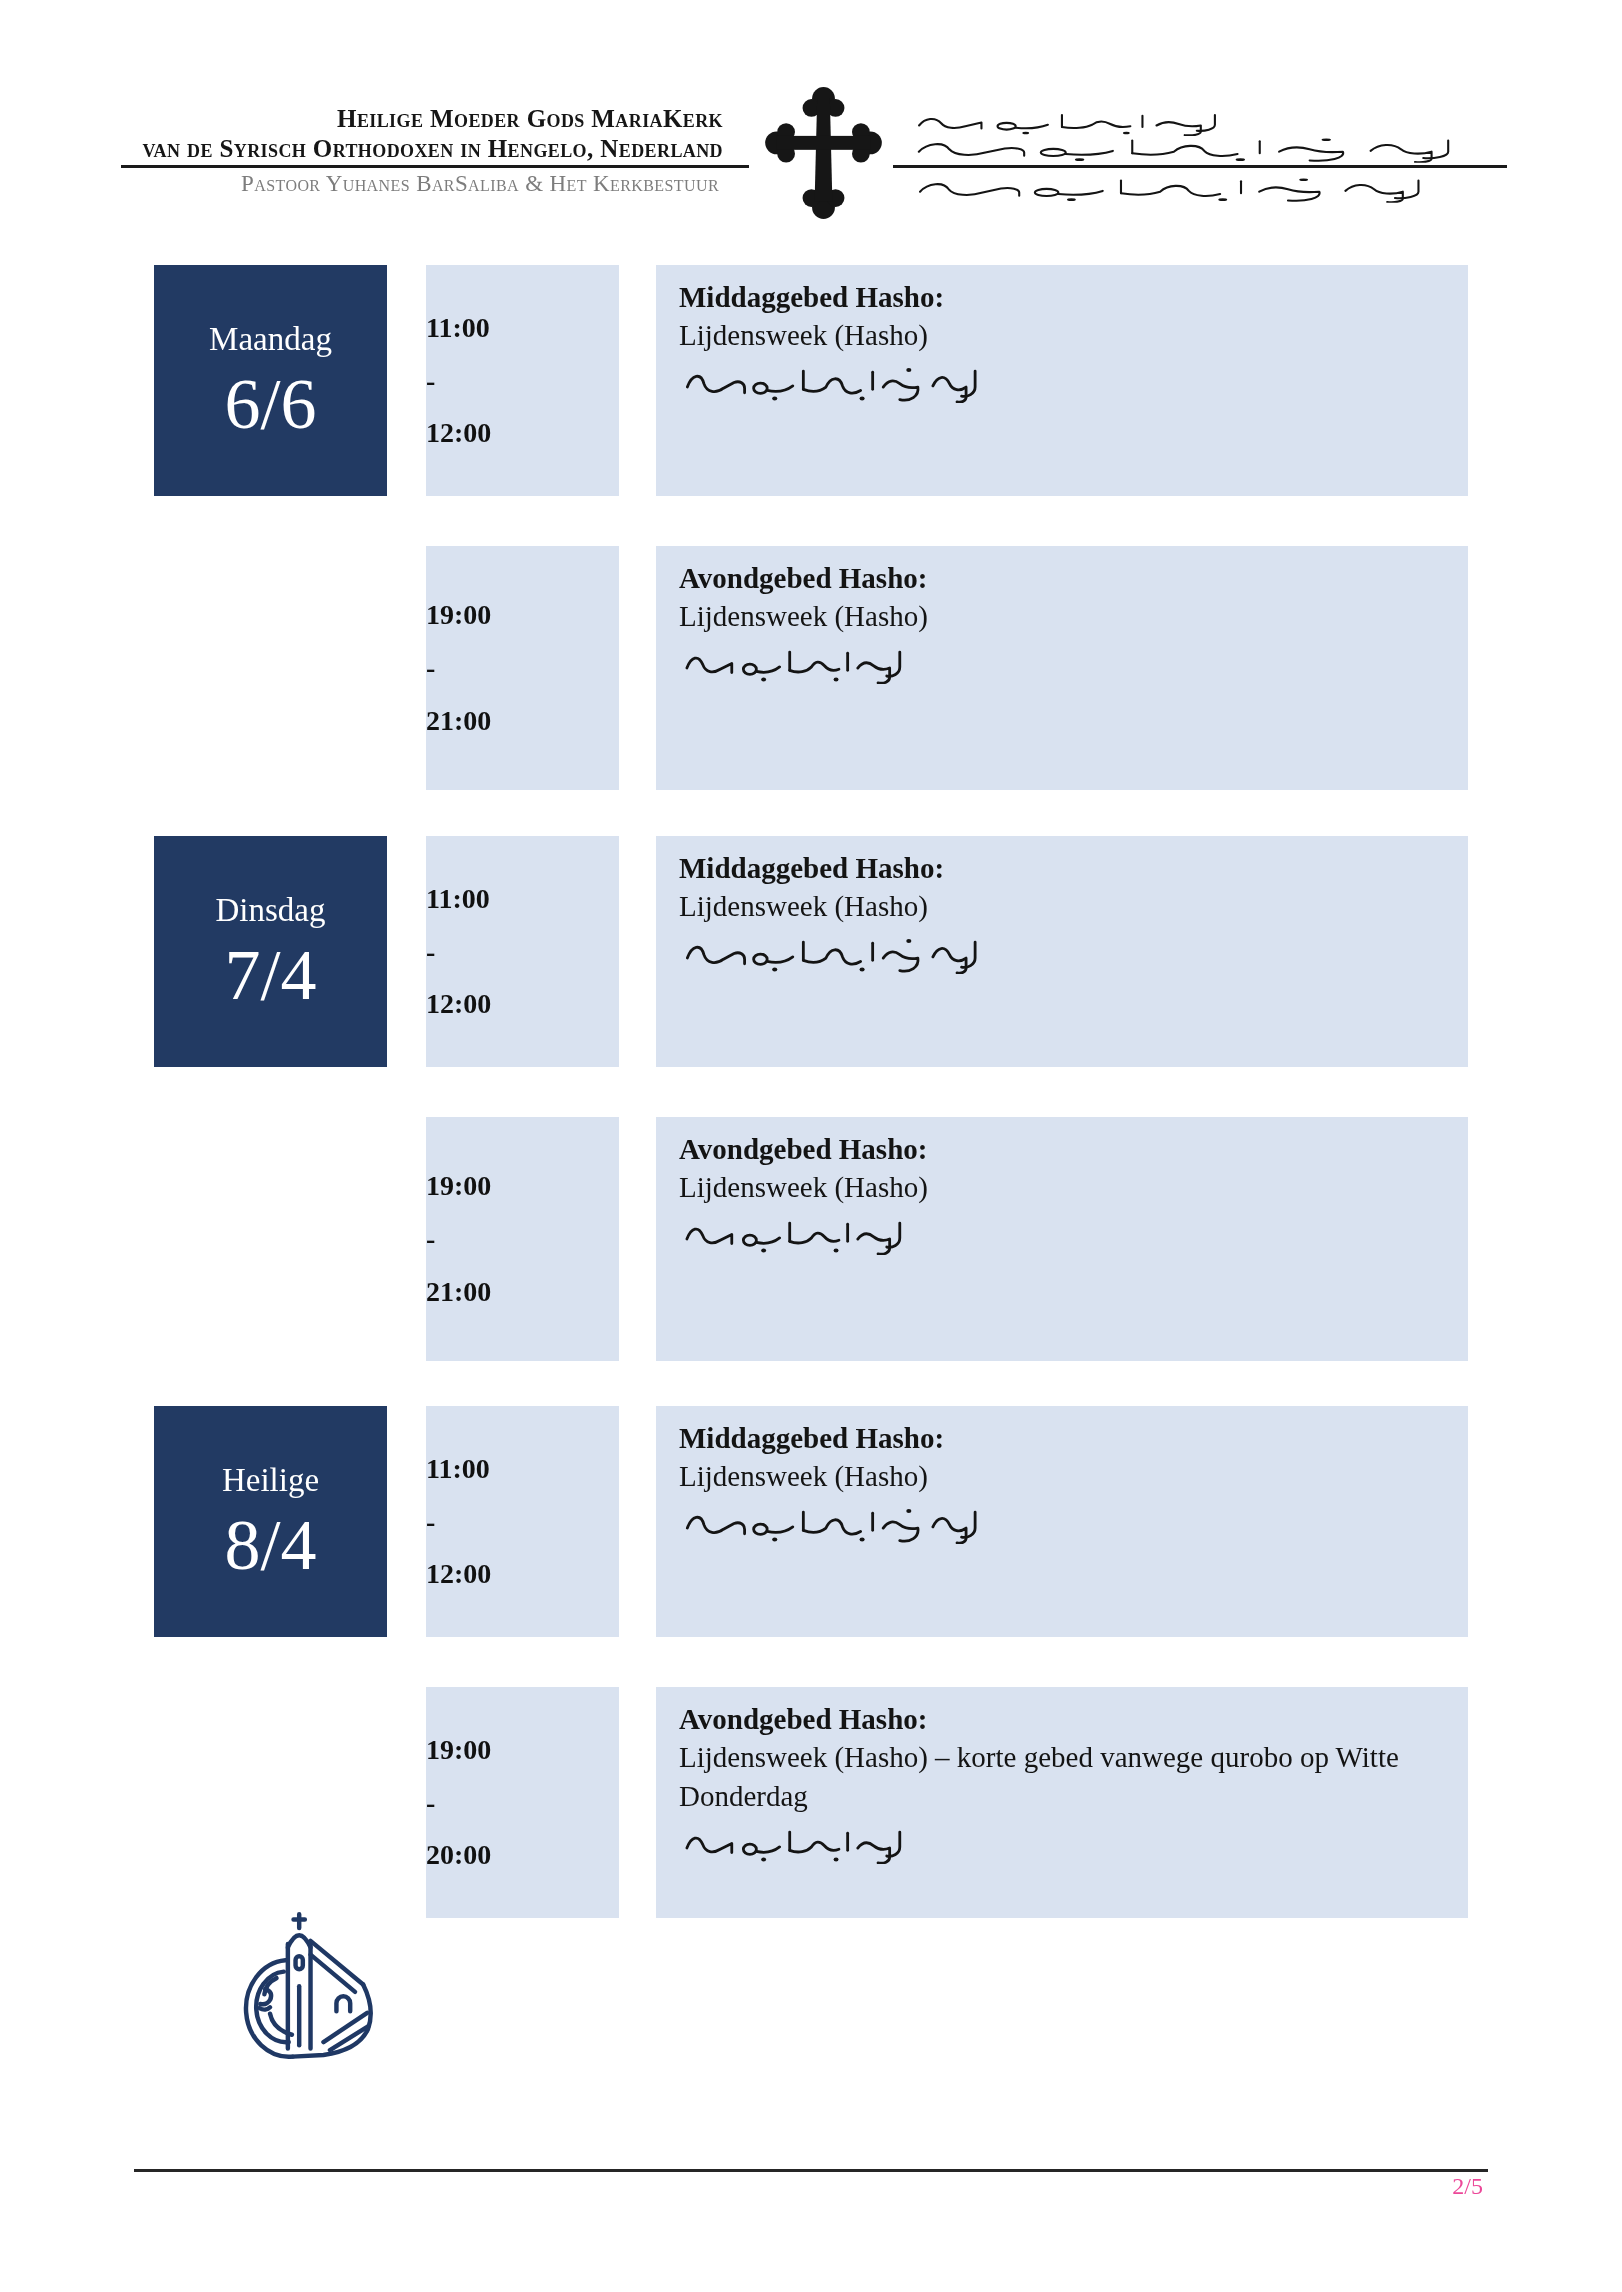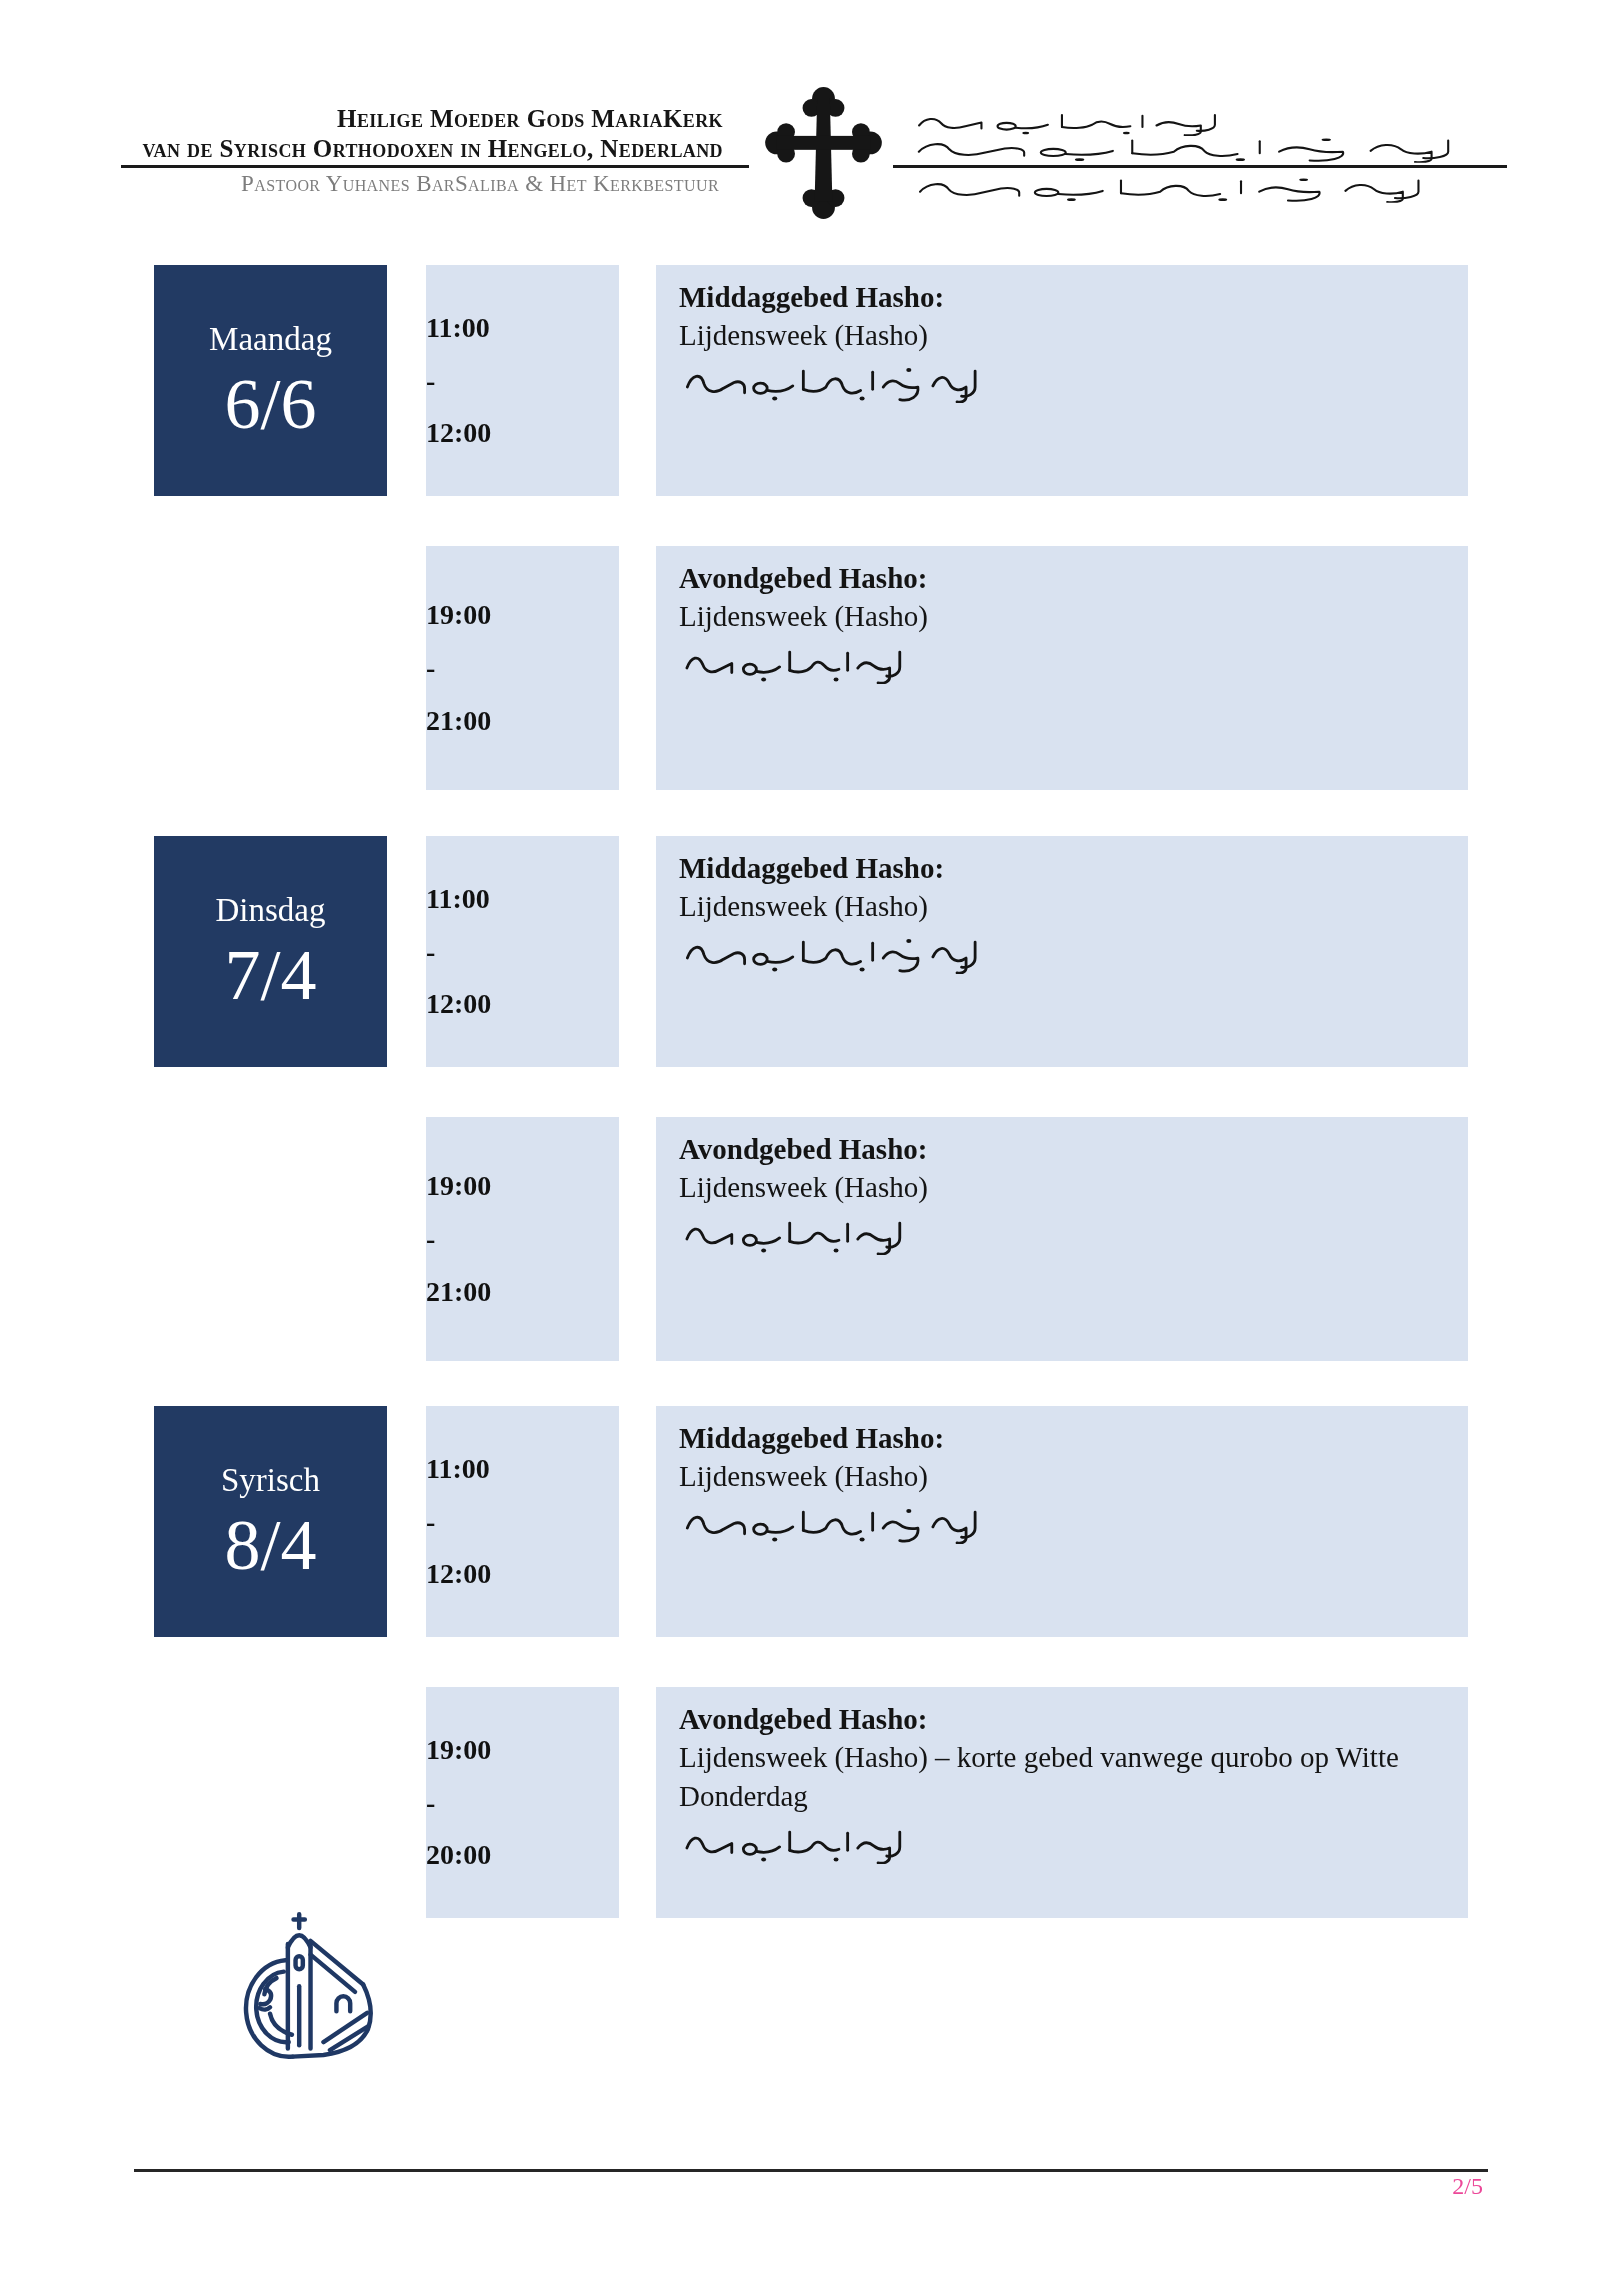--- a/index.html
+++ b/index.html
@@ -177,21 +177,21 @@
   </div>
   <div class="desc-box" style="top:1117px;height:244px">
     <div class="desc-title">Avondgebed Hasho:</div>
     <div class="desc-sub">Lijdensweek (Hasho)</div>
     <svg class="syr syr-bold syr-flow" width="233" height="41" role="img" aria-label="ܨܠܘܬܐ ܕܚܫܐ ܕܪܡܫܐ" viewBox="0 0 260 46">
         <use href="#syr-b" width="260" height="46"></use>
       </svg>
   </div>
 
   <div class="day-box" style="top:1406px;height:231px">
-    <div class="day-name">Syrisch</div>
+    <div class="day-name">Heilige</div>
     <div class="day-date">8/4</div>
   </div>
   <div class="time-box" style="top:1406px;height:231px">
     <div>11:00</div>
     <div class="time-sep">-</div>
     <div>12:00</div>
   </div>
   <div class="desc-box" style="top:1406px;height:231px">
     <div class="desc-title">Middaggebed Hasho:</div>
     <div class="desc-sub">Lijdensweek (Hasho)</div>

